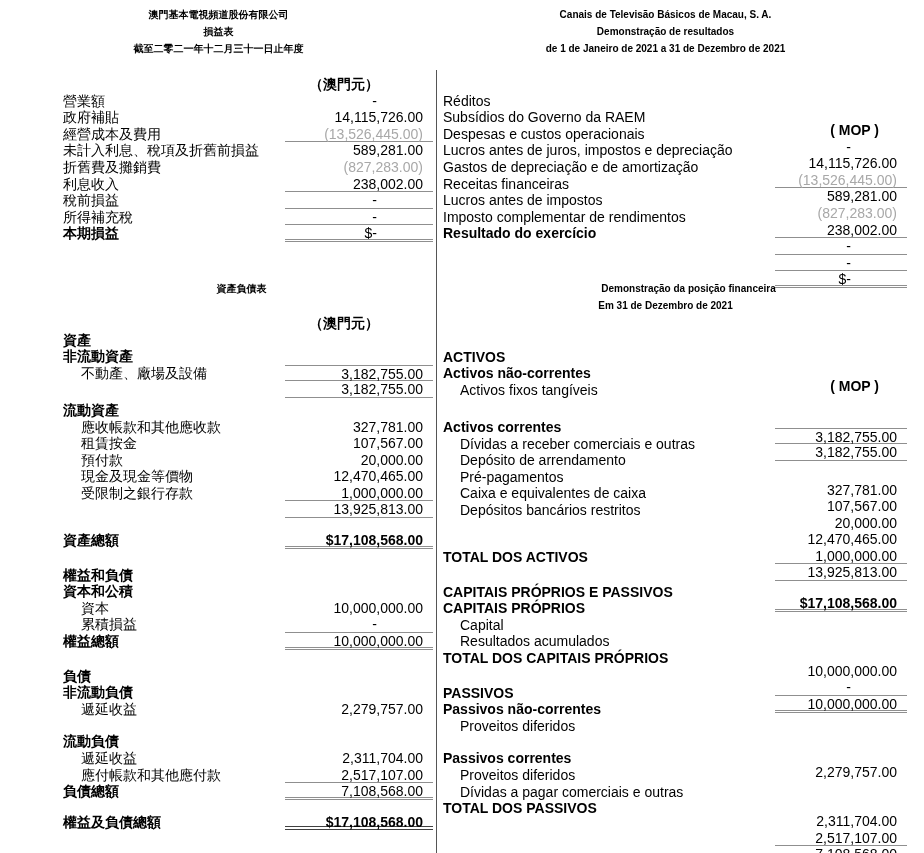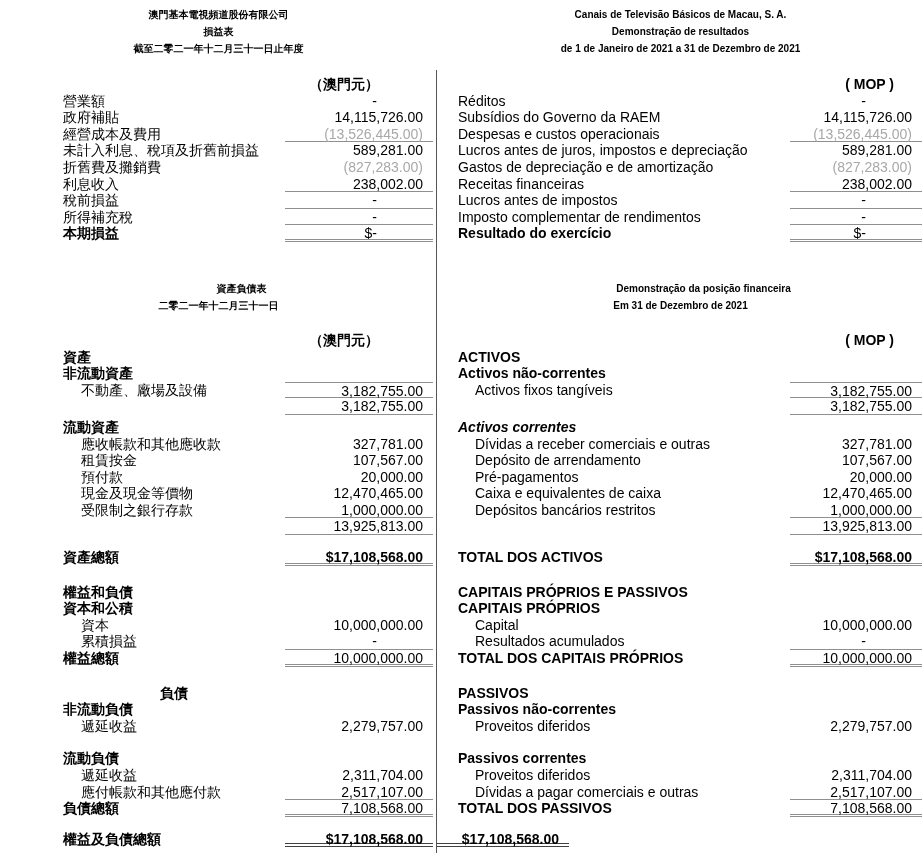--- a/index.html
+++ b/index.html
@@ -16,41 +16,41 @@
     font-family:"Liberation Sans","DejaVu Sans",sans-serif;
     color:var(--text);
     overflow:hidden;
   }
   .divider{
     position:absolute;left:436px;top:70px;bottom:0;width:1px;
     background:var(--divider);
   }
   .col{position:absolute;top:0;height:853px;}
   .col-zh{left:0;width:437px;}
-  .col-pt{left:437px;width:487px;}
+  .col-pt{left:422px;width:487px;}
   .title-line{
     text-align:center;font-weight:bold;font-size:10px;line-height:17px;height:17px;
     white-space:nowrap;
   }
   .t-income{margin-top:6px;}
   .t-balance{margin-top:38px;padding-left:46px;}
   .row{display:flex;height:16.6px;line-height:16.6px;font-size:14px;}
   .cur-row-income{margin-top:19px;}
   .cur-row-balance{margin-top:18px;}
   .label{flex:1 1 0;min-width:0;white-space:nowrap;overflow:visible;}
   .col-zh .label{padding-left:15px;margin-left:48px;}
   .col-zh .label.ind{padding-left:33px;}
   .col-pt .label{padding-left:21px;}
   .col-pt .label.ind{padding-left:38px;}
   .val{
     flex:0 0 auto;text-align:right;height:16.6px;box-sizing:border-box;
     padding-right:10px;white-space:nowrap;
   }
   .col-zh .val{width:148px;margin-right:4px;}
-  .col-pt .val{width:132px;margin-right:2px;}
+  .col-pt .val{width:132px;margin-right:2px;margin-top:46px;}
   .val.dash{padding-right:56px;}
   .col-zh .val.cur{padding-right:54px;font-weight:bold;}
   .col-pt .val.cur{padding-right:28px;font-weight:bold;}
   .bold{font-weight:bold;}
   .vbold{font-weight:bold;}
   .gray{color:var(--neg);}
   .rule-bottom{border-bottom:1px solid var(--rule);}
   .rule-topbottom{border-top:1px solid var(--rule);border-bottom:1px solid var(--rule);}
   .rule-double{border-bottom:3px double var(--rule);}
   .rule-thickdouble{border-bottom:4px double #404040;}
@@ -98,21 +98,20 @@
       </div>
       <div class="row">
         <div class="label">所得補充稅</div>
         <div class="val rule-bottom dash">-</div>
       </div>
       <div class="row">
         <div class="label bold">本期損益</div>
         <div class="val rule-double dash">$-</div>
       </div>
       <div class="title-line t-balance">資產負債表</div>
-      <div class="title-line">二零二一年十二月三十一日</div>
       <div class="row cur-row-balance">
         <div class="label"></div>
         <div class="val cur">（澳門元）</div>
       </div>
       <div class="row">
         <div class="label bold">資產</div>
         <div class="val"></div>
       </div>
       <div class="row">
         <div class="label bold">非流動資產</div>
@@ -171,21 +170,21 @@
         <div class="val">10,000,000.00</div>
       </div>
       <div class="row">
         <div class="label ind">累積損益</div>
         <div class="val rule-bottom dash">-</div>
       </div>
       <div class="row">
         <div class="label bold">權益總額</div>
         <div class="val rule-double">10,000,000.00</div>
       </div>
-      <div class="row" style="margin-top: 18px; text-align: center;">
+      <div class="row" style="margin-top: 18px;">
         <div class="label bold">負債</div>
         <div class="val"></div>
       </div>
       <div class="row">
         <div class="label bold">非流動負債</div>
         <div class="val"></div>
       </div>
       <div class="row">
         <div class="label ind">遞延收益</div>
         <div class="val">2,279,757.00</div>
@@ -270,21 +269,21 @@
         <div class="val"></div>
       </div>
       <div class="row">
         <div class="label ind">Activos fixos tangíveis</div>
         <div class="val rule-topbottom">3,182,755.00</div>
       </div>
       <div class="row">
         <div class="label"></div>
         <div class="val rule-bottom">3,182,755.00</div>
       </div>
-      <div class="row" style="margin-top: 4px; font-style: italic;">
+      <div class="row" style="margin-top: 4px;">
         <div class="label bold">Activos correntes</div>
         <div class="val"></div>
       </div>
       <div class="row">
         <div class="label ind">Dívidas a receber comerciais e outras</div>
         <div class="val">327,781.00</div>
       </div>
       <div class="row">
         <div class="label ind">Depósito de arrendamento</div>
         <div class="val">107,567.00</div>

